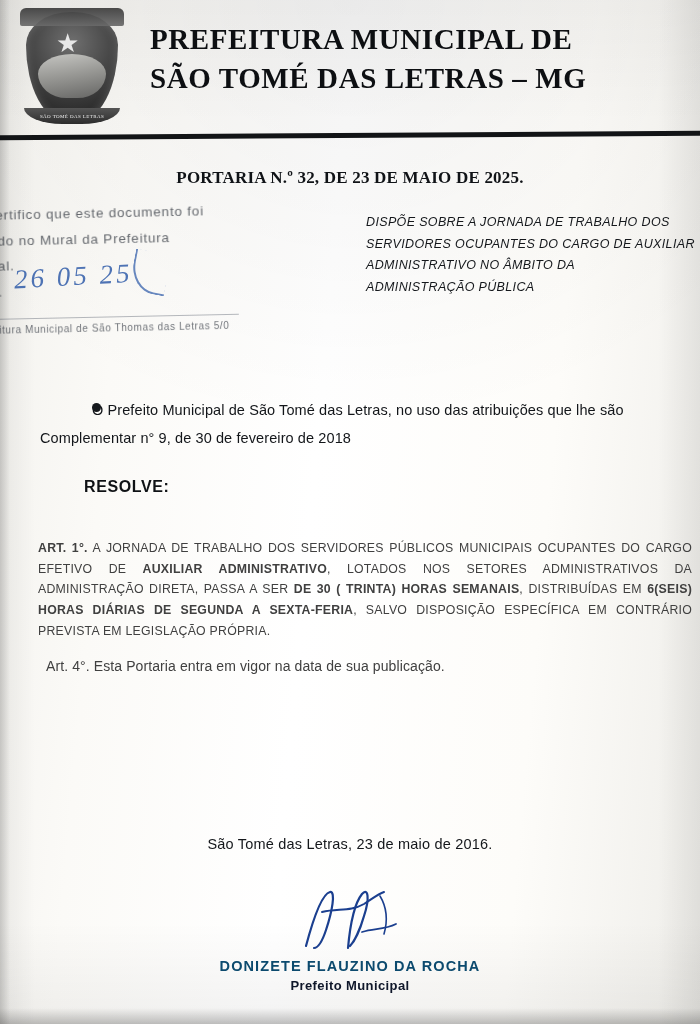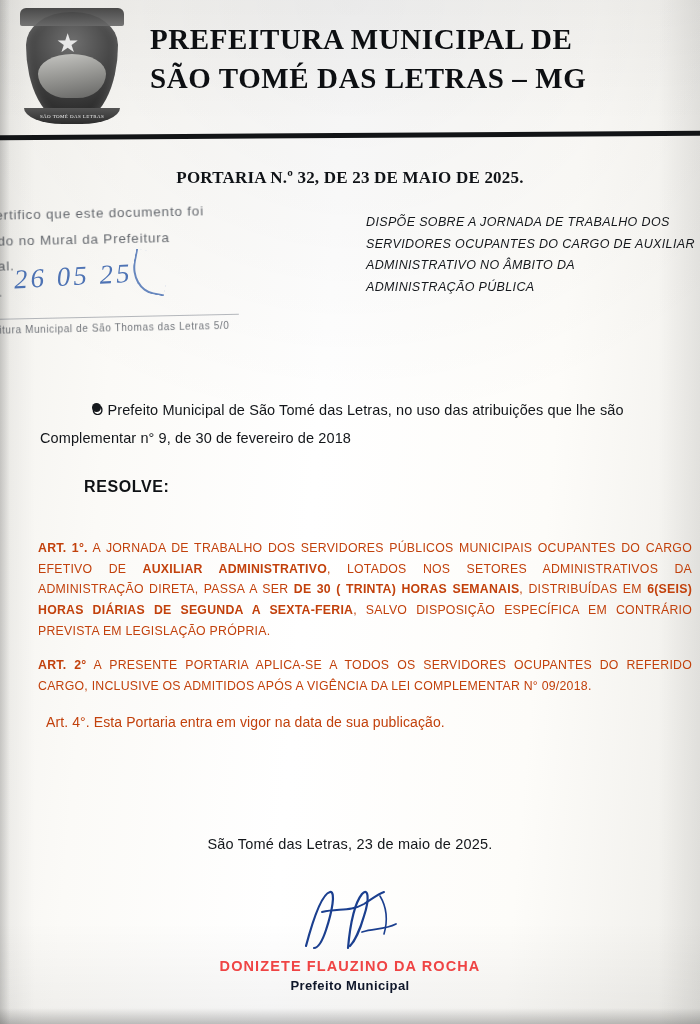--- a/index.html
+++ b/index.html
@@ -276,21 +276,21 @@
     position: absolute;
     top: 538px;
     left: 38px;
     width: 654px;
   }
   .art {
     font-size: 12.3px;
     line-height: 1.68;
     letter-spacing: .25px;
     text-transform: uppercase;
-    color: #c2410c;
+    color: #404040;
     margin-bottom: 14px;
     text-align: justify;
   }
   .art b { font-weight: 700; }
   .art.plain {
     text-transform: none;
     font-size: 14px;
     letter-spacing: .1px;
     padding-left: 8px;
   }
@@ -323,21 +323,21 @@
   .sig-ink svg { display: block; }
   .sig-name {
     position: absolute;
     top: 72px;
     left: 0;
     width: 700px;
     text-align: center;
     font-weight: 700;
     font-size: 14.5px;
     letter-spacing: 1.1px;
-    color: #ef4444;
+    color: #0c4a6e;
   }
   .sig-role {
     position: absolute;
     top: 92px;
     left: 0;
     width: 700px;
     text-align: center;
     font-weight: 700;
     font-size: 13px;
     letter-spacing: .4px;
@@ -408,25 +408,24 @@
     <div class="preamble">
       <div class="bullet-dot"></div>
       <div class="first">O Prefeito Municipal de São Tomé das Letras, no uso das atribuições que lhe são</div>
       <div>Complementar n° 9, de 30 de fevereiro de 2018</div>
     </div>
 
     <div class="resolve">RESOLVE:</div>
 
     <div class="articles">
       <div class="art"><b>Art. 1°.</b> A JORNADA DE TRABALHO DOS SERVIDORES PÚBLICOS MUNICIPAIS OCUPANTES DO CARGO EFETIVO DE <b>AUXILIAR ADMINISTRATIVO</b>, LOTADOS NOS SETORES ADMINISTRATIVOS DA ADMINISTRAÇÃO DIRETA, PASSA A SER <b>DE 30 ( TRINTA) HORAS SEMANAIS</b>, DISTRIBUÍDAS EM <b>6(SEIS) HORAS DIÁRIAS DE SEGUNDA A SEXTA-FERIA</b>, SALVO DISPOSIÇÃO ESPECÍFICA EM CONTRÁRIO PREVISTA EM LEGISLAÇÃO PRÓPRIA.</div>
-      <div class="art"><b>ART. 2°</b> A PRESENTE PORTARIA APLICA-SE A TODOS OS SERVIDORES OCUPANTES DO REFERIDO CARGO, INCLUSIVE OS ADMITIDOS APÓS A VIGÊNCIA DA LEI COMPLEMENTAR N° 09/2018.</div>
       <div class="art plain">Art. 4°. Esta Portaria entra em vigor na data de sua publicação.</div>
     </div>
 
-    <div class="place-date">São Tomé das Letras, 23 de maio de 2025.</div>
+    <div class="place-date">São Tomé das Letras, 23 de maio de 2016.</div>
 
     <div class="sig-area">
       <div class="sig-ink">
         <svg width="120" height="66" viewBox="0 0 120 66" fill="none" aria-hidden="true">
           <path d="M14 60 C22 30 30 8 38 6 C44 5 40 26 34 44 C30 56 26 62 22 62" stroke="#1b3f8f" stroke-width="2.2" stroke-linecap="round"></path>
           <path d="M30 26 C46 22 58 26 72 18 C80 13 86 8 92 6" stroke="#1b3f8f" stroke-width="2" stroke-linecap="round"></path>
           <path d="M56 62 C58 40 62 18 70 8 C76 1 78 12 72 30 C68 44 62 56 58 60" stroke="#1b3f8f" stroke-width="2.2" stroke-linecap="round"></path>
           <path d="M70 46 C82 42 92 44 104 38" stroke="#1b3f8f" stroke-width="1.8" stroke-linecap="round"></path>
           <path d="M88 10 C94 20 96 34 92 48" stroke="#1b3f8f" stroke-width="1.6" stroke-linecap="round"></path>
         </svg>

